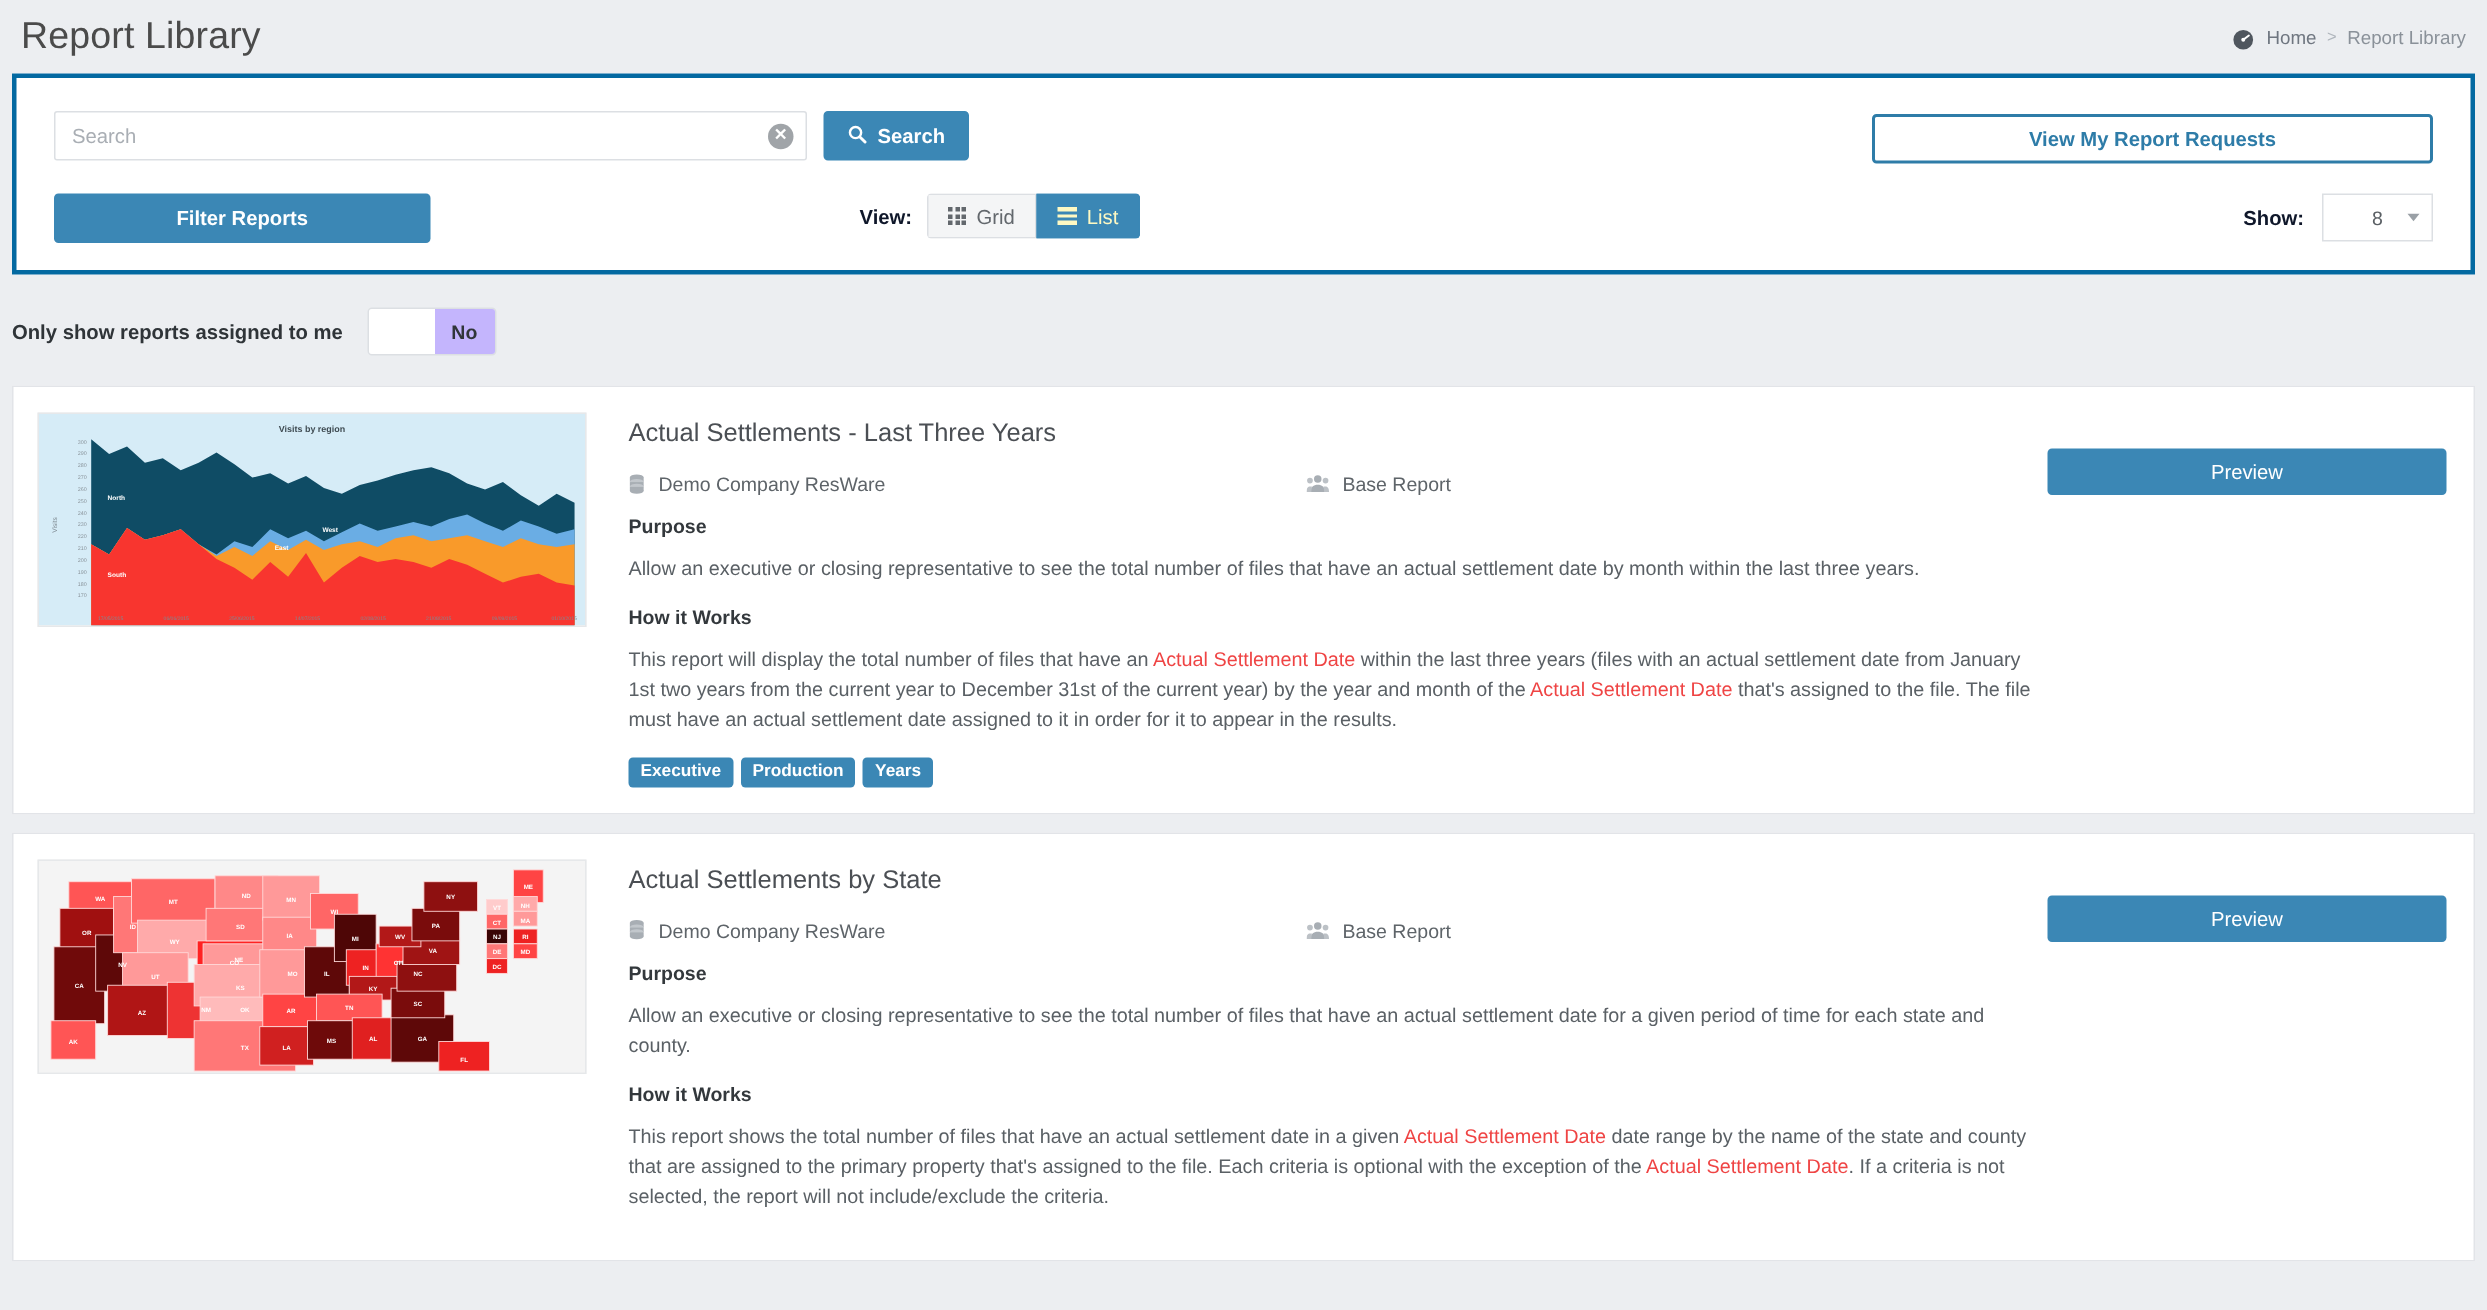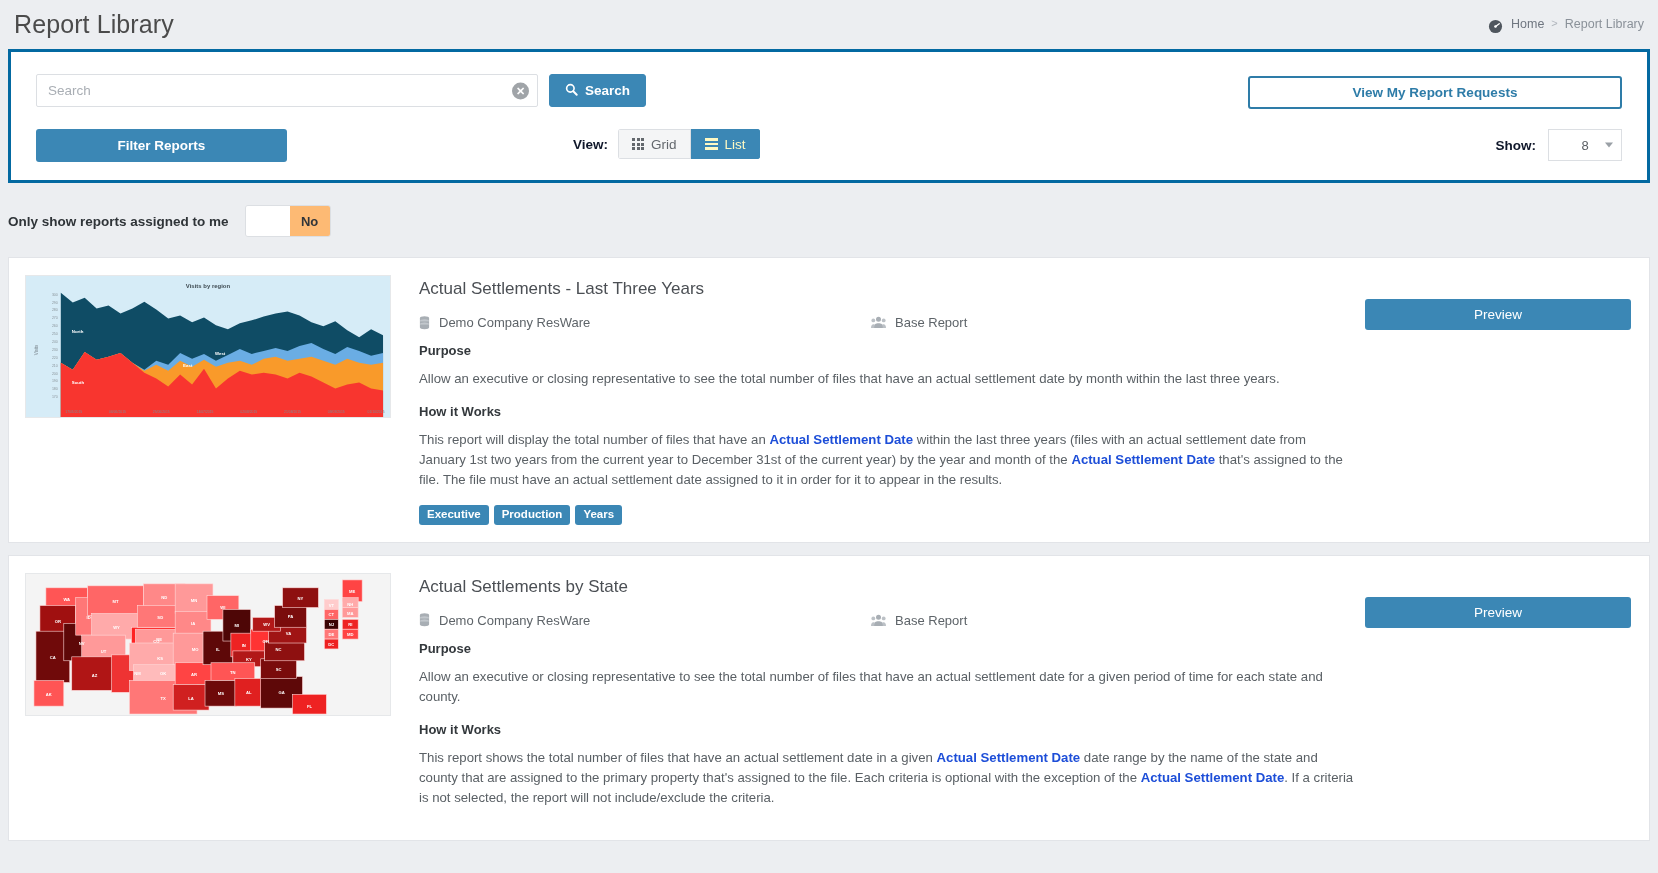--- a/index.html
+++ b/index.html
@@ -23,21 +23,21 @@
     background: #eceef1;
   }
   .page-title {
     font-size: 25px;
     font-weight: 400;
     color: #4b4b4b;
     letter-spacing: .1px;
   }
   .breadcrumb {
     display: flex;
-    align-items: flex-start;
+    align-items: center;
     gap: 7px;
     font-size: 12.5px;
     color: #8a9199;
   }
   .breadcrumb .crumb-home { color: #6f7680; }
   .breadcrumb .sep { color: #b0b6bd; font-size: 11px; }
   .gauge-icon {
     display:inline-block;
     width: 15px; height: 15px;
     position: relative; top: 2px;
@@ -224,21 +224,21 @@
     display: flex;
     width: 86px; height: 32px;
     border: 1px solid #dcdfe3;
     border-radius: 3px;
     overflow: hidden;
     cursor: pointer;
   }
   .toggle .knob { width: 44px; background: #fff; }
   .toggle .state {
     flex: 1;
-    background: #fdba74;
+    background: #c4b5fd;
     display: flex; align-items: center; justify-content: center;
     font-size: 13px; font-weight: bold; color: #30353a;
   }
 
   
   .cards { padding: 0 8px; }
   .card {
     background: #fff;
     border: 1px solid #e2e4e8;
     display: flex;
@@ -283,21 +283,21 @@
     font-weight: bold;
     color: #33383c;
     margin: 0 0 11px 0;
   }
   .sec-body {
     font-size: 13.2px;
     line-height: 1.52;
     color: #5a6065;
     margin: 0 0 15px 0;
   }
-  .sec-body b { color: #1d4ed8; font-weight: bold; }
+  .sec-body b { color: #ef4444; font-weight: normal; }
   .tags { display: flex; gap: 5px; margin-top: 4px; }
   .tag {
     background: #3b87b5;
     color: #fff;
     font-size: 11.5px;
     font-weight: bold;
     border-radius: 3px;
     padding: 3px 8px 4px 8px;
     line-height: 1.1;
   }

